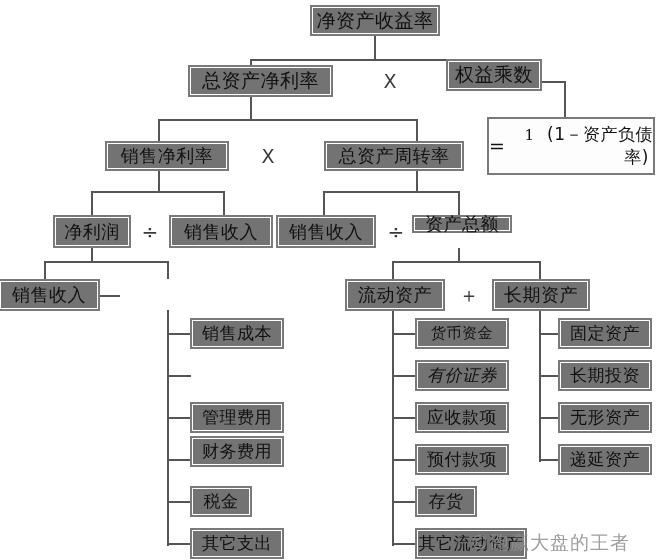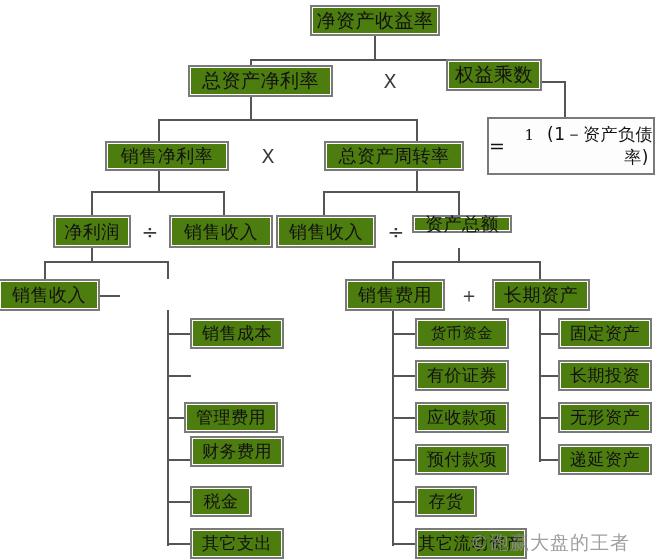--- a/index.html
+++ b/index.html
@@ -11,21 +11,21 @@
     overflow:hidden;
     position:relative;
   }
   #diagram{
     position:absolute;left:0;top:0;width:658px;height:560px;
   }
   .node{
     position:absolute;
     box-sizing:border-box;
     border:2px solid #7a7a7a;
-    background:#4d7c0f;
+    background:#737373;
     color:#111111;
     display:flex;align-items:center;justify-content:center;
     white-space:nowrap;
     letter-spacing:0.5px;
     z-index:3;
   }
   .node.inner{
     box-shadow:inset 0 0 0 1px #ffffff;
   }
   .op{
@@ -161,34 +161,34 @@
 
   <div class="node inner" style="left:276px;top:215px;width:100px;height:33px;font-size:18px;">销售收入</div>
 
   <div class="op" style="left:383px;top:216px;width:26px;height:31px;font-size:20px;">÷</div>
 
   <div class="node inner" style="left:412px;top:215px;width:100px;height:18px;font-size:18px;">资产总额</div>
 
   <div class="node inner" style="left:-2px;top:279px;width:102px;height:32px;font-size:18px;">销售收入</div>
 
 
-  <div class="node inner" style="left:345px;top:279px;width:100px;height:32px;font-size:18px;">销售费用</div>
+  <div class="node inner" style="left:345px;top:279px;width:100px;height:32px;font-size:18px;">流动资产</div>
 
   <div class="op" style="left:456px;top:280px;width:26px;height:30px;font-size:20px;">＋</div>
 
   <div class="node inner" style="left:492px;top:279px;width:98px;height:32px;font-size:18px;">长期资产</div>
 
   <div class="node inner" style="left:190px;top:318px;width:94px;height:31px;font-size:17px;">销售成本</div>
-  <div class="node inner" style="left:184px;top:402px;width:94px;height:31px;font-size:17px;">管理费用</div>
+  <div class="node inner" style="left:190px;top:402px;width:94px;height:31px;font-size:17px;">管理费用</div>
   <div class="node inner" style="left:190px;top:436px;width:94px;height:31px;font-size:17px;">财务费用</div>
   <div class="node inner" style="left:190px;top:486px;width:62px;height:31px;font-size:17px;">税金</div>
   <div class="node inner" style="left:190px;top:528px;width:94px;height:31px;font-size:17px;">其它支出</div>
 
   <div class="node inner" style="left:415px;top:318px;width:94px;height:31px;font-size:15px;">货币资金</div>
-  <div class="node inner" style="left:415px;top:360px;width:94px;height:31px;font-size:17px;">有价证券</div>
+  <div class="node inner" style="left:415px;top:360px;width:94px;height:31px;font-size:17px;font-style:italic;">有价证券</div>
   <div class="node inner" style="left:415px;top:402px;width:94px;height:31px;font-size:17px;">应收款项</div>
   <div class="node inner" style="left:415px;top:444px;width:94px;height:31px;font-size:17px;">预付款项</div>
   <div class="node inner" style="left:415px;top:486px;width:62px;height:31px;font-size:17px;">存货</div>
   <div class="node inner" style="left:415px;top:528px;width:112px;height:31px;font-size:17px;">其它流动资产</div>
 
   <div class="node inner" style="left:558px;top:318px;width:94px;height:31px;font-size:17px;">固定资产</div>
   <div class="node inner" style="left:558px;top:360px;width:94px;height:31px;font-size:17px;">长期投资</div>
   <div class="node inner" style="left:558px;top:402px;width:94px;height:31px;font-size:17px;">无形资产</div>
   <div class="node inner" style="left:558px;top:444px;width:94px;height:31px;font-size:17px;">递延资产</div>
 

